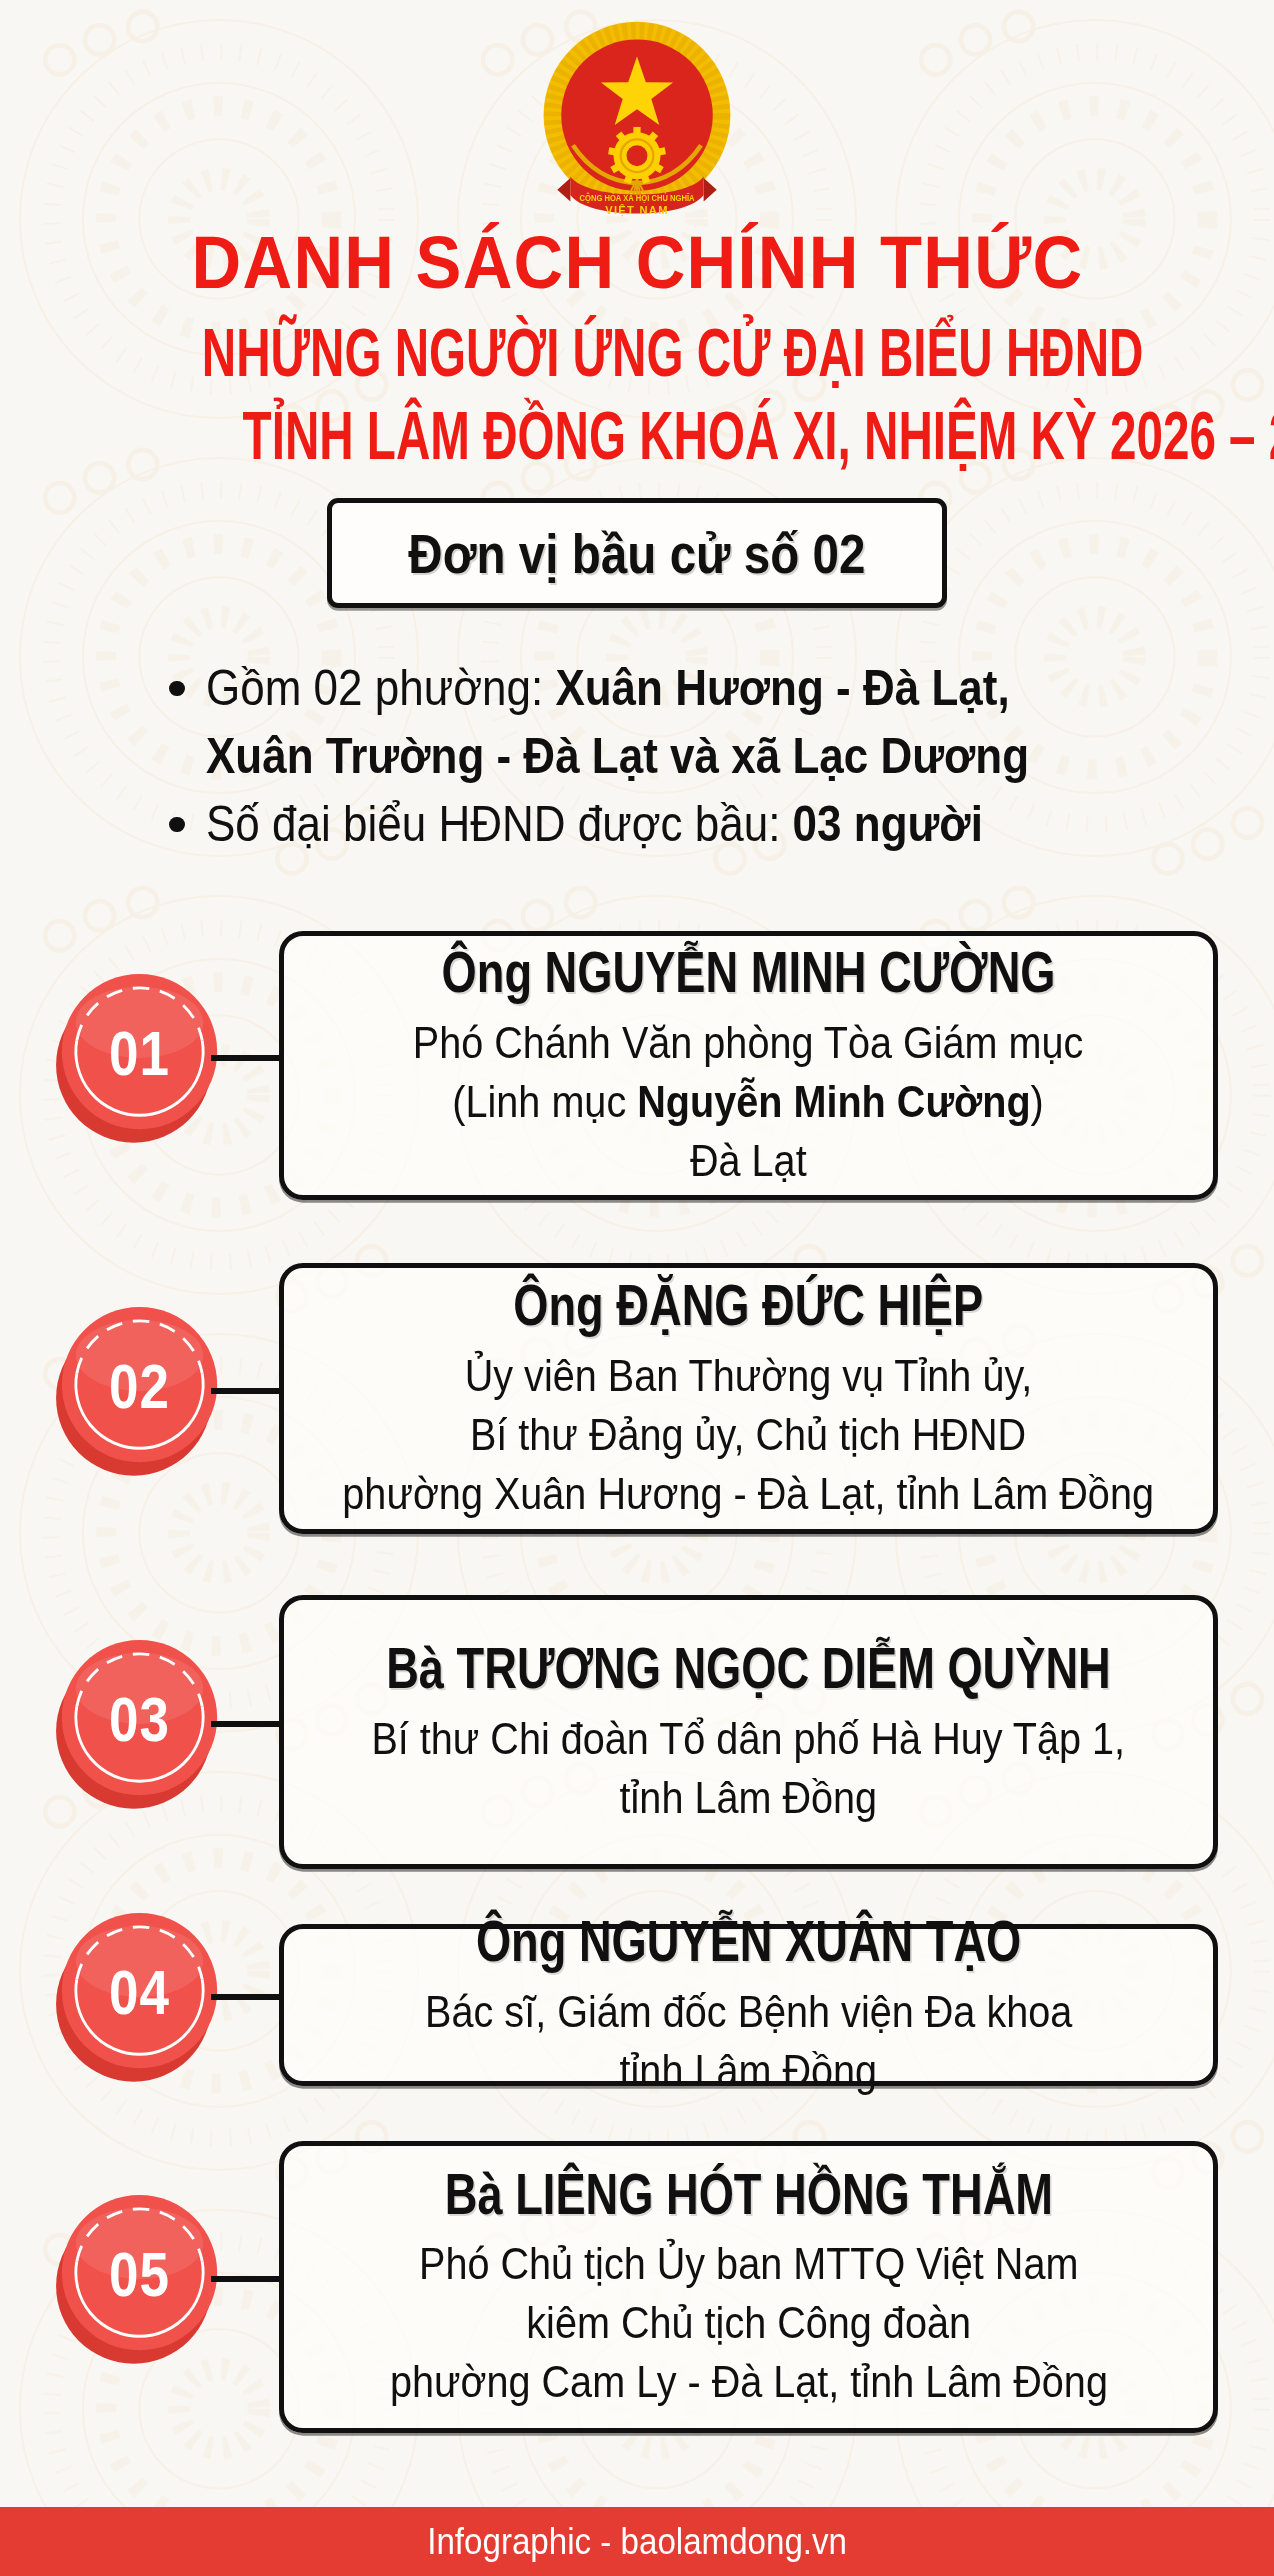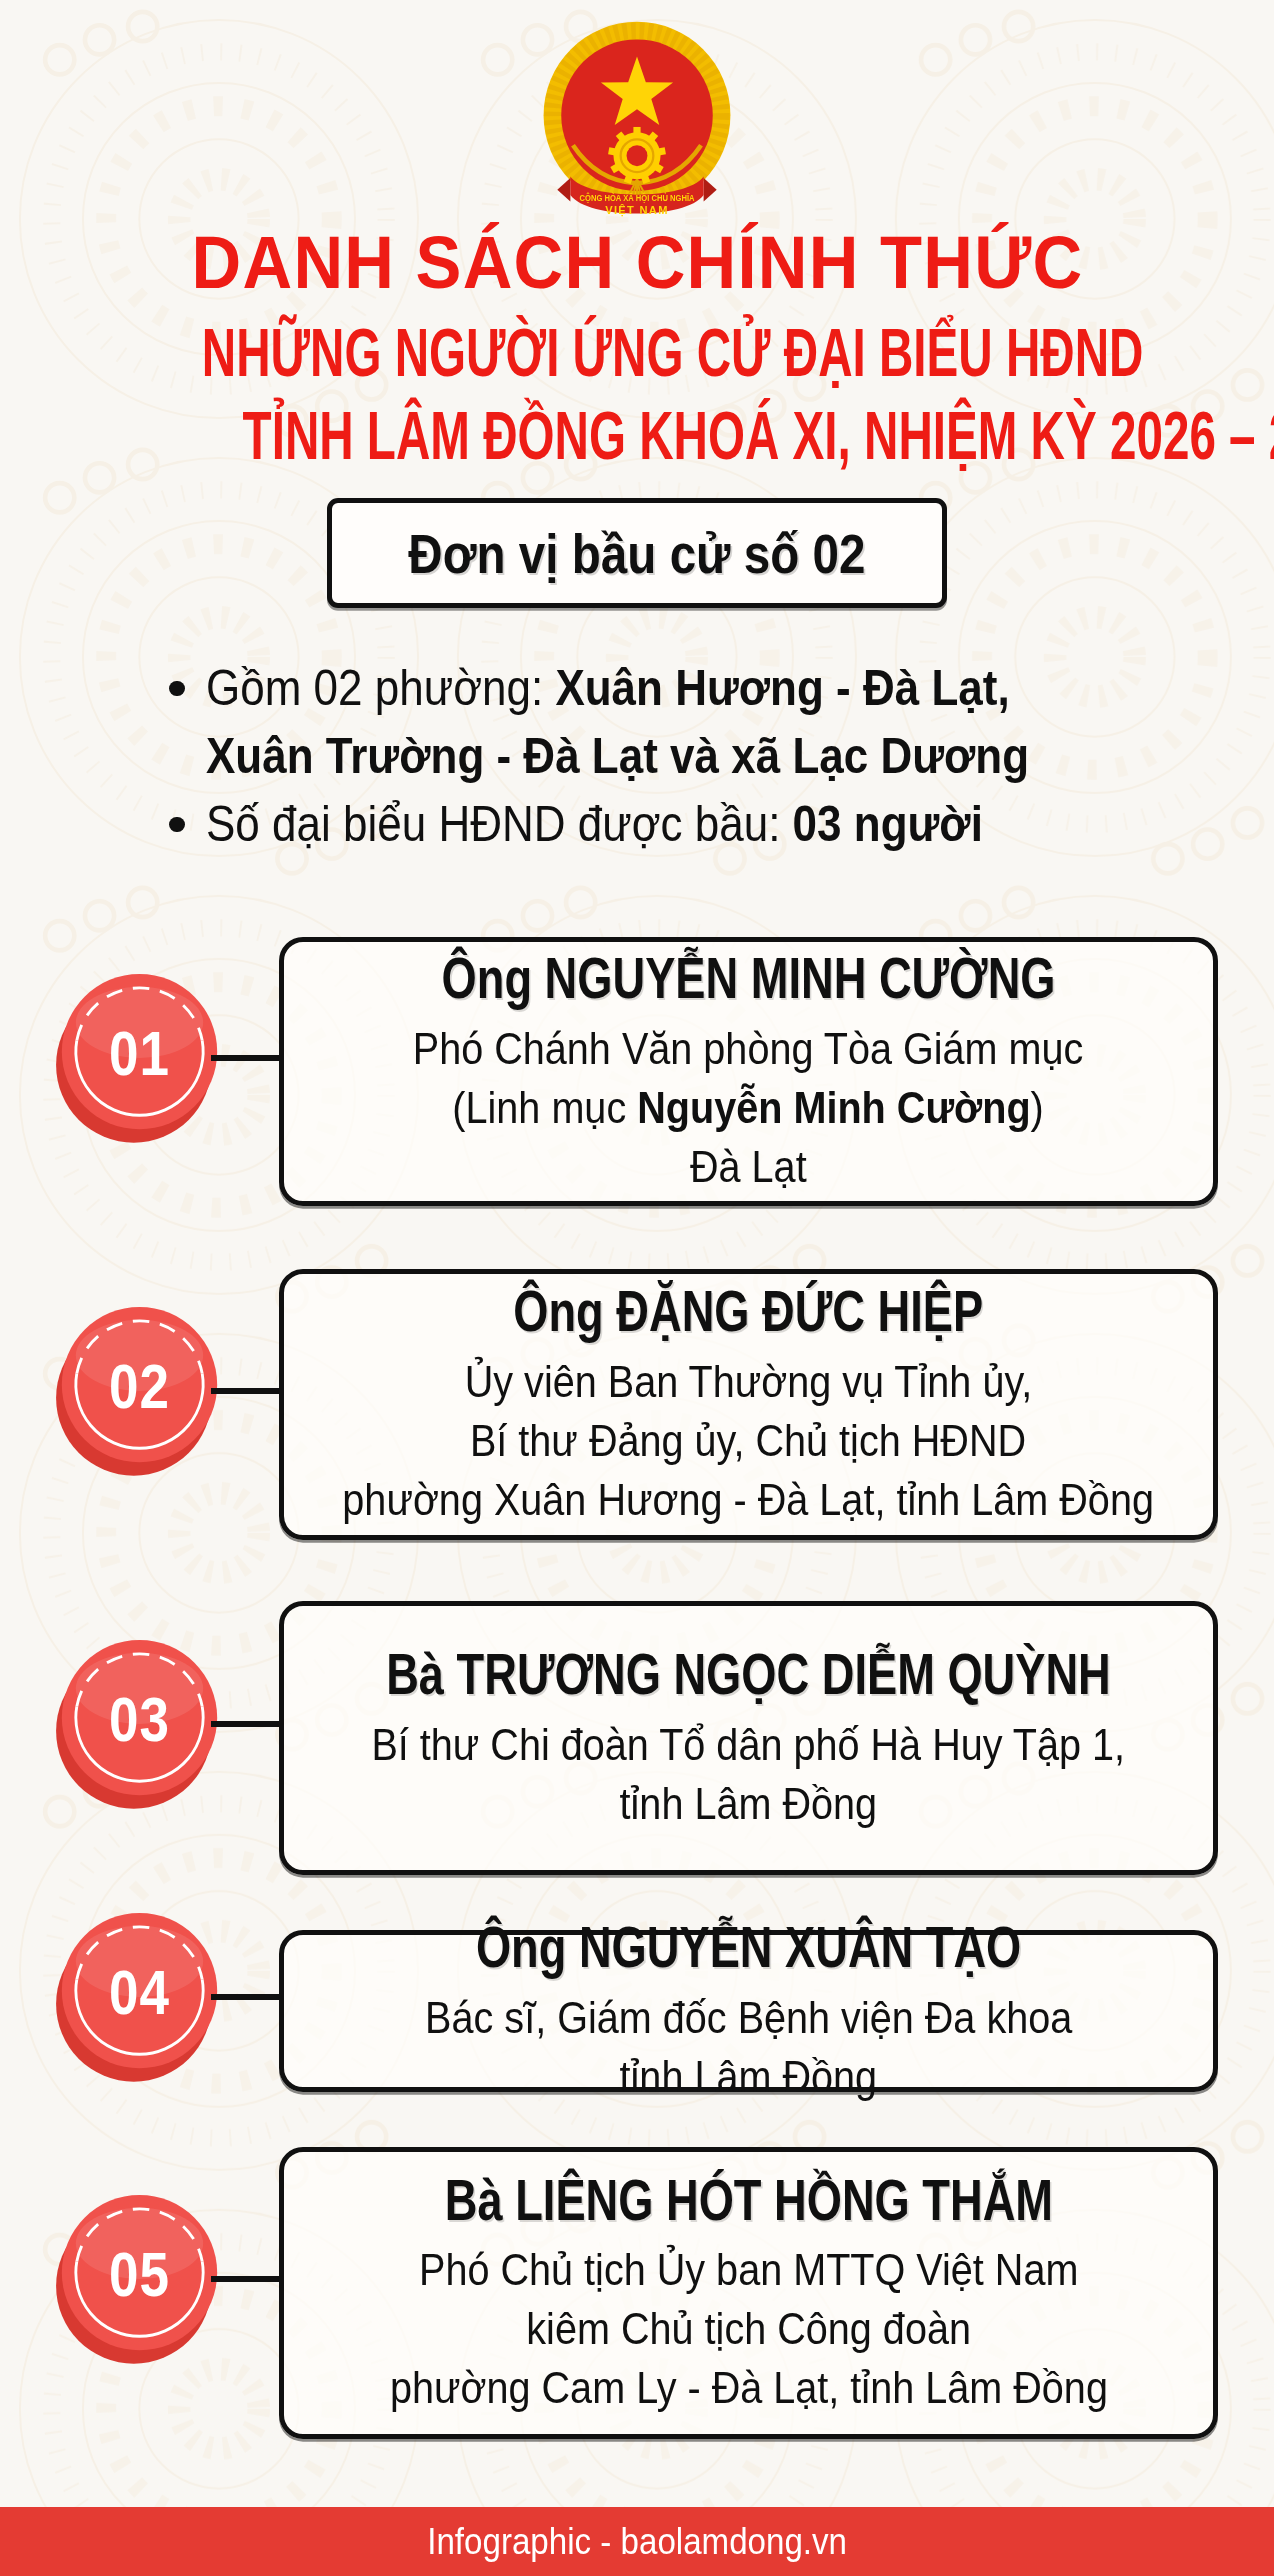--- a/index.html
+++ b/index.html
@@ -50,21 +50,21 @@
   .badge{position:absolute;left:44px;top:50%;transform:translateY(-50%);width:191px;height:204px;}
   .badge .crescent{fill:var(--badge-dark,#d83931);}
   .badge .ball{fill:var(--badge-main,#f0514b);}
   .badge .gloss{fill:rgba(255,255,255,.10);}
   .badge .ring{fill:none;stroke:#ffffff;stroke-width:4.5px;}
   .badge .ring-dash{stroke-dasharray:26 17;}
   .badge .badge-num{fill:#ffffff;font-family:"Liberation Sans",sans-serif;font-weight:bold;
                     font-size:98px;letter-spacing:2px;}
   .connector{position:absolute;left:211px;top:50%;transform:translateY(-50%);
              width:73px;height:6px;background:var(--ink,#101010);}
-  .card{position:absolute;left:279px;top:14px;width:939px;height:100%;box-sizing:border-box;
+  .card{position:absolute;left:279px;top:8px;width:939px;height:100%;box-sizing:border-box;
         background:rgba(255,253,251,.72);border:5.3px solid var(--ink,#101010);border-radius:24px;
         box-shadow:0 2.7px 0 rgba(0,0,0,.45);
         display:flex;flex-direction:column;align-items:center;justify-content:center;
         padding:8px 22.6px;}
   .cname{margin:0 0 9.3px 0;font-size:58px;line-height:1.08;font-weight:bold;
          color:var(--ink,#101010);text-align:center;}
   .cname .scale{display:inline-block;transform:scaleX(.78);transform-origin:center;white-space:nowrap;
                 text-shadow:2px 2px 0 rgba(0,0,0,.14);}
   .clines{text-align:center;font-size:45px;color:var(--ink,#101010);}
   .clines .line{display:block;line-height:59px;white-space:nowrap;}

